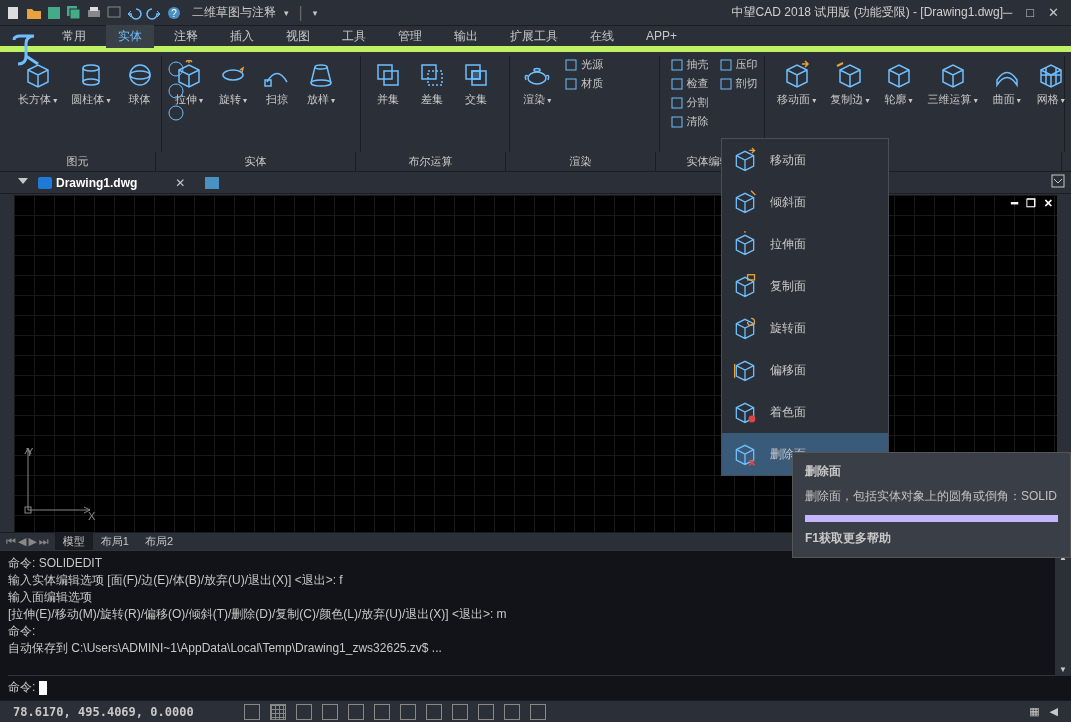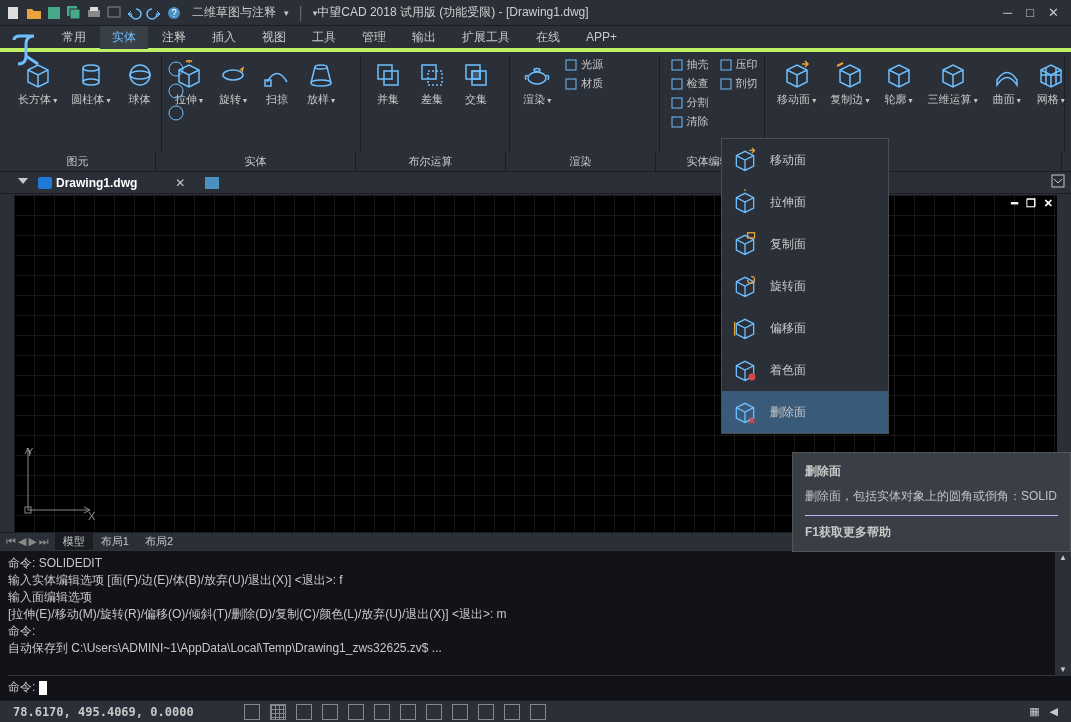--- a/index.html
+++ b/index.html
@@ -1,25 +1,25 @@
 <!DOCTYPE html>
 <html><head>
 <meta charset="utf-8">
 <style>
 * { margin: 0; padding: 0; box-sizing: border-box; font-family: "Microsoft YaHei", Arial, sans-serif; }
 body { background: #2b2f37; color: #c8c8c8; width: 1071px; height: 722px; overflow: hidden; position: relative; }
 
 .titlebar { height: 26px; background: #2b2f37; display: flex; align-items: center; padding: 0 6px; border-bottom: 1px solid #1a1d22; }
 .titlebar .qat { display: flex; gap: 4px; align-items: center; }
 .titlebar .qat .ic { width: 16px; height: 16px; display:flex; align-items:center; justify-content:center; fill:#c8c8c8; }
-.titlebar .ttl { flex: 1; text-align: left; font-size: 12px; color: #d0d0d0; }
+.titlebar .ttl { flex: 1; text-align: right; font-size: 12px; color: #d0d0d0; }
 .titlebar .winbtns { display: flex; gap: 14px; padding-right: 6px; }
 .titlebar .winbtns span { font-size: 13px; cursor: default; }
 
-.menubar { height: 26px; background: #2b2f37; display: flex; align-items: center; padding-left: 50px; gap: 2px; border-bottom: 4px solid #bef264; }
+.menubar { height: 26px; background: #2b2f37; display: flex; align-items: center; padding-left: 50px; gap: 8px; border-bottom: 6px solid #bef264; }
 .menubar div { padding: 3px 12px; font-size: 12px; color: #c8c8c8; }
 .menubar div.active { background: #3a4048; color: #6fbfff; }
 
 .logo { position: absolute; left: 8px; top: 30px; width: 38px; height: 38px; }
 .logo svg { stroke: #6fbfff; fill: none; stroke-width: 3; }
 
 .ribbon { height: 100px; background: #2b2f37; display: flex; padding: 4px 6px 0 6px; }
 .rgroup { border-right: 1px solid #1a1d22; padding: 0 6px; display: flex; flex-direction: column; }
 .rgroup .tools { display: flex; gap: 2px; flex: 1; align-items: flex-start; }
 .rbtn { display: flex; flex-direction: column; align-items: center; padding: 4px 6px; gap: 2px; }
@@ -56,21 +56,21 @@
 
 .dropdown { position: absolute; left: 721px; top: 138px; width: 168px; background: #2b2f37; border: 1px solid #4a4e55; z-index: 10; }
 .dropdown .ditem { display: flex; align-items: center; padding: 8px 10px; gap: 12px; font-size: 12px; }
 .dropdown .ditem.hl { background: #3a5a7a; }
 .dropdown .dic { width: 26px; height: 26px; display: flex; align-items: center; justify-content: center; }
 .dropdown .dic svg { stroke: #6fbfff; fill: none; stroke-width: 1.5; }
 
 .tooltip { position: absolute; left: 792px; top: 452px; right: 0; background: #3a3f47; border: 1px solid #555; padding: 10px 12px; z-index: 11; font-size: 12px; }
 .tooltip .th { font-weight: bold; margin-bottom: 8px; }
 .tooltip .td { color: #c0c0c0; margin-bottom: 10px; white-space: nowrap; overflow: hidden; }
-.tooltip .tf { border-top: 1px solid #c4b5fd; padding-top: 8px; font-weight: bold; margin-top: 6px; }
+.tooltip .tf { border-top: 7px solid #c4b5fd; padding-top: 8px; font-weight: bold; margin-top: 6px; }
 
 .mtabs { position: absolute; left: 0; right: 0; bottom: 172px; height: 18px; background: #2b2f37; display: flex; align-items: center; font-size: 11px; border-top: 1px solid #1a1d22; }
 .mtabs .nav { display: flex; gap: 2px; padding: 0 6px; }
 .mtabs .nav span { color: #888; }
 .mtabs .mt { padding: 1px 8px; }
 .mtabs .mt.active { background: #1a1d22; }
 
 .cmdline { position: absolute; left: 0; right: 0; bottom: 22px; height: 150px; background: #111318; border-top: 1px solid #333; padding: 4px 8px; font-family: monospace; font-size: 12px; color: #c8c8c8; overflow: hidden; }
 .cmdline .cline { white-space: pre; line-height: 17px; }
 .cmdline .inputrow { position: absolute; bottom: 4px; left: 8px; right: 8px; display: flex; align-items: center; border-top: 1px solid #333; padding-top: 3px; }
@@ -482,20 +482,29 @@
           <path d="M5 10 L15 5 L25 10 L25 22 L15 27 L5 22 Z M5 10 L15 15 L25 10 M15 15 L15 27"></path>
           <path d="M20 4 L26 4 M23 1 L26 4 L23 7" stroke="#e8a33d"></path>
         </svg>
       </div>
       <span>移动面</span>
     </div>
     <div class="ditem">
       <div class="dic">
         <svg viewBox="0 0 30 30">
           <path d="M5 10 L15 5 L25 10 L25 22 L15 27 L5 22 Z M5 10 L15 15 L25 10 M15 15 L15 27"></path>
+          <path d="M22 2 L27 7" stroke="#e8a33d"></path>
+        </svg>
+      </div>
+      <span>倾斜面</span>
+    </div>
+    <div class="ditem">
+      <div class="dic">
+        <svg viewBox="0 0 30 30">
+          <path d="M5 10 L15 5 L25 10 L25 22 L15 27 L5 22 Z M5 10 L15 15 L25 10 M15 15 L15 27"></path>
           <path d="M15 2 L15 -2" stroke="#e8a33d"></path>
         </svg>
       </div>
       <span>拉伸面</span>
     </div>
     <div class="ditem">
       <div class="dic">
         <svg viewBox="0 0 30 30">
           <path d="M5 10 L15 5 L25 10 L25 22 L15 27 L5 22 Z M5 10 L15 15 L25 10 M15 15 L15 27"></path>
           <rect x="18" y="2" width="8" height="6" stroke="#e8a33d"></rect>

